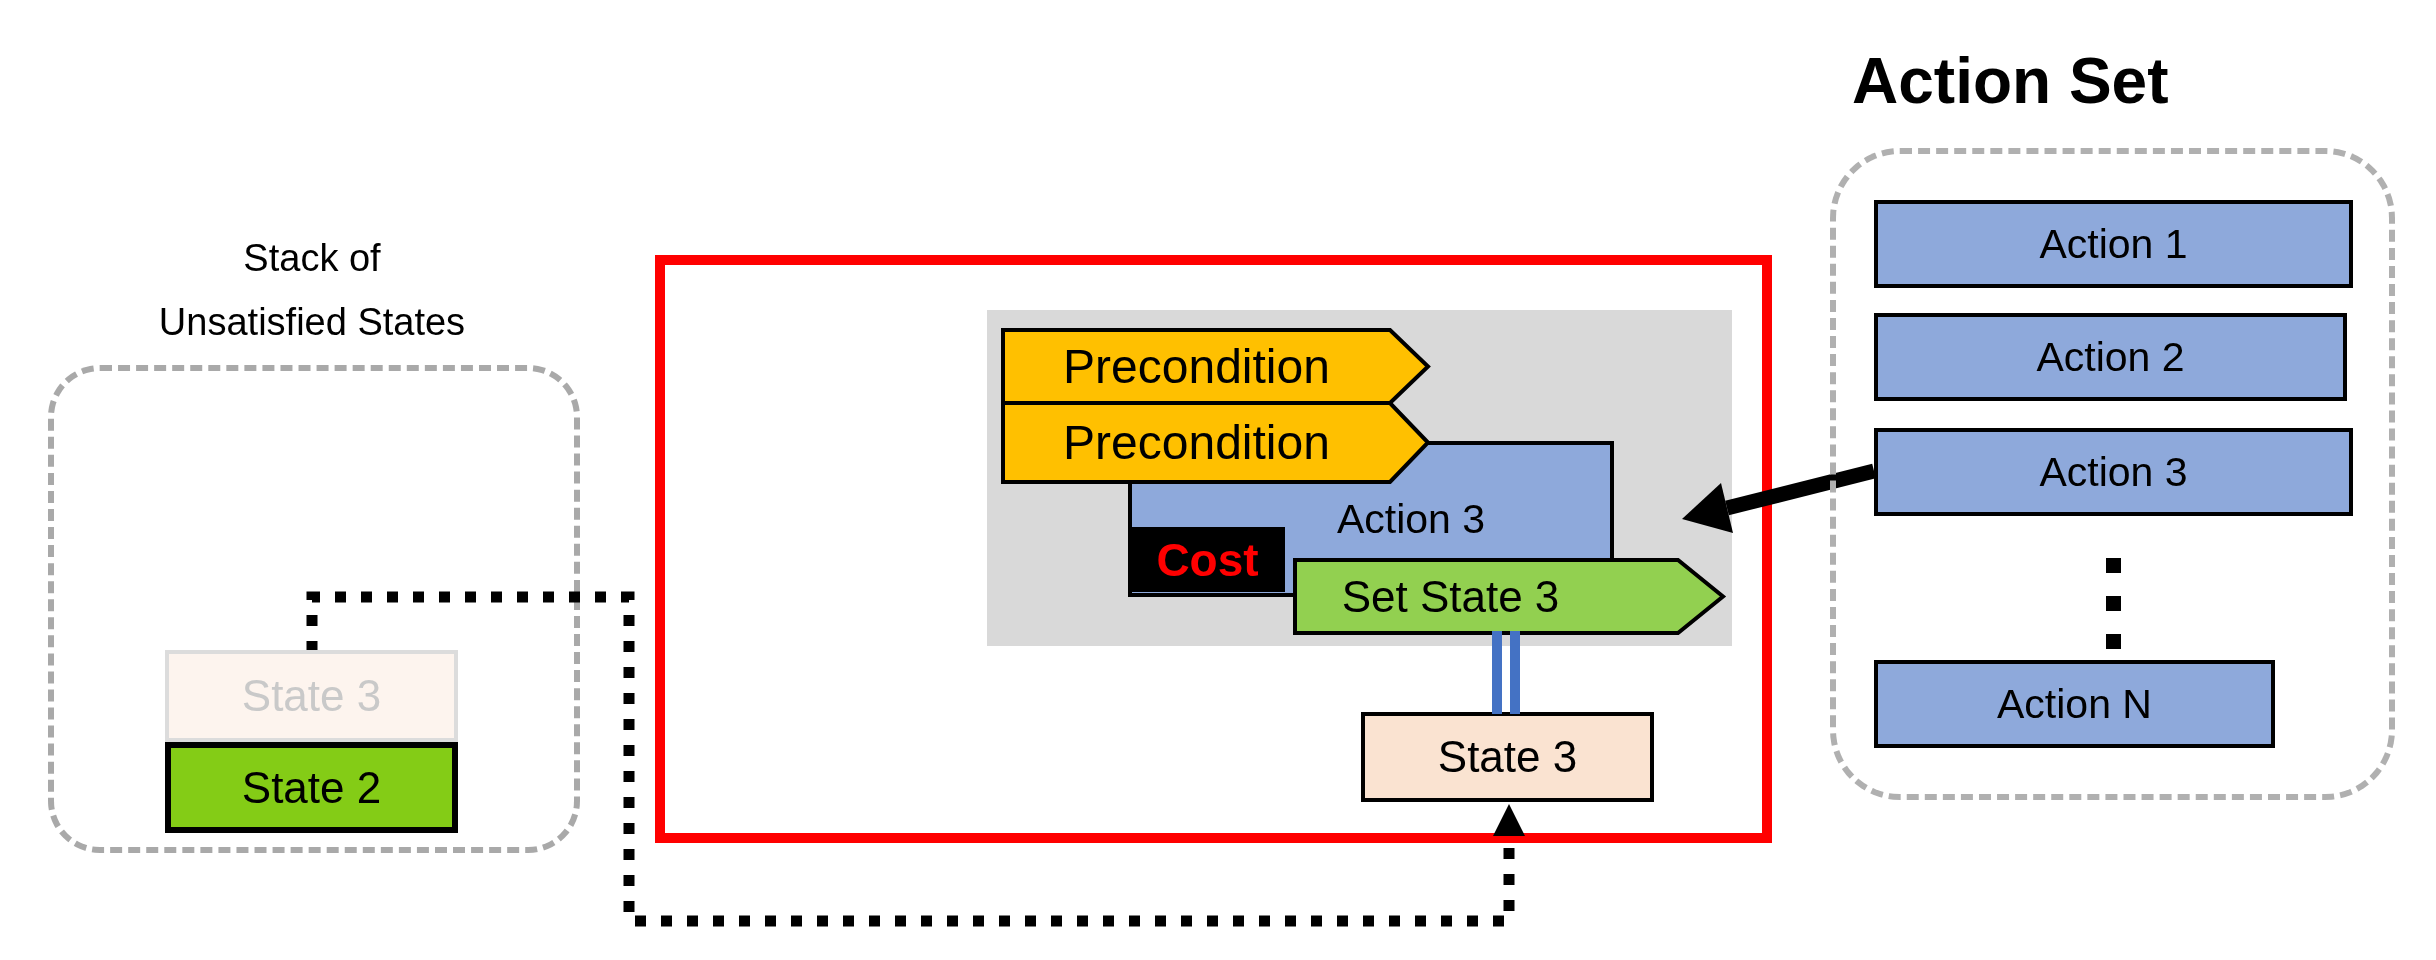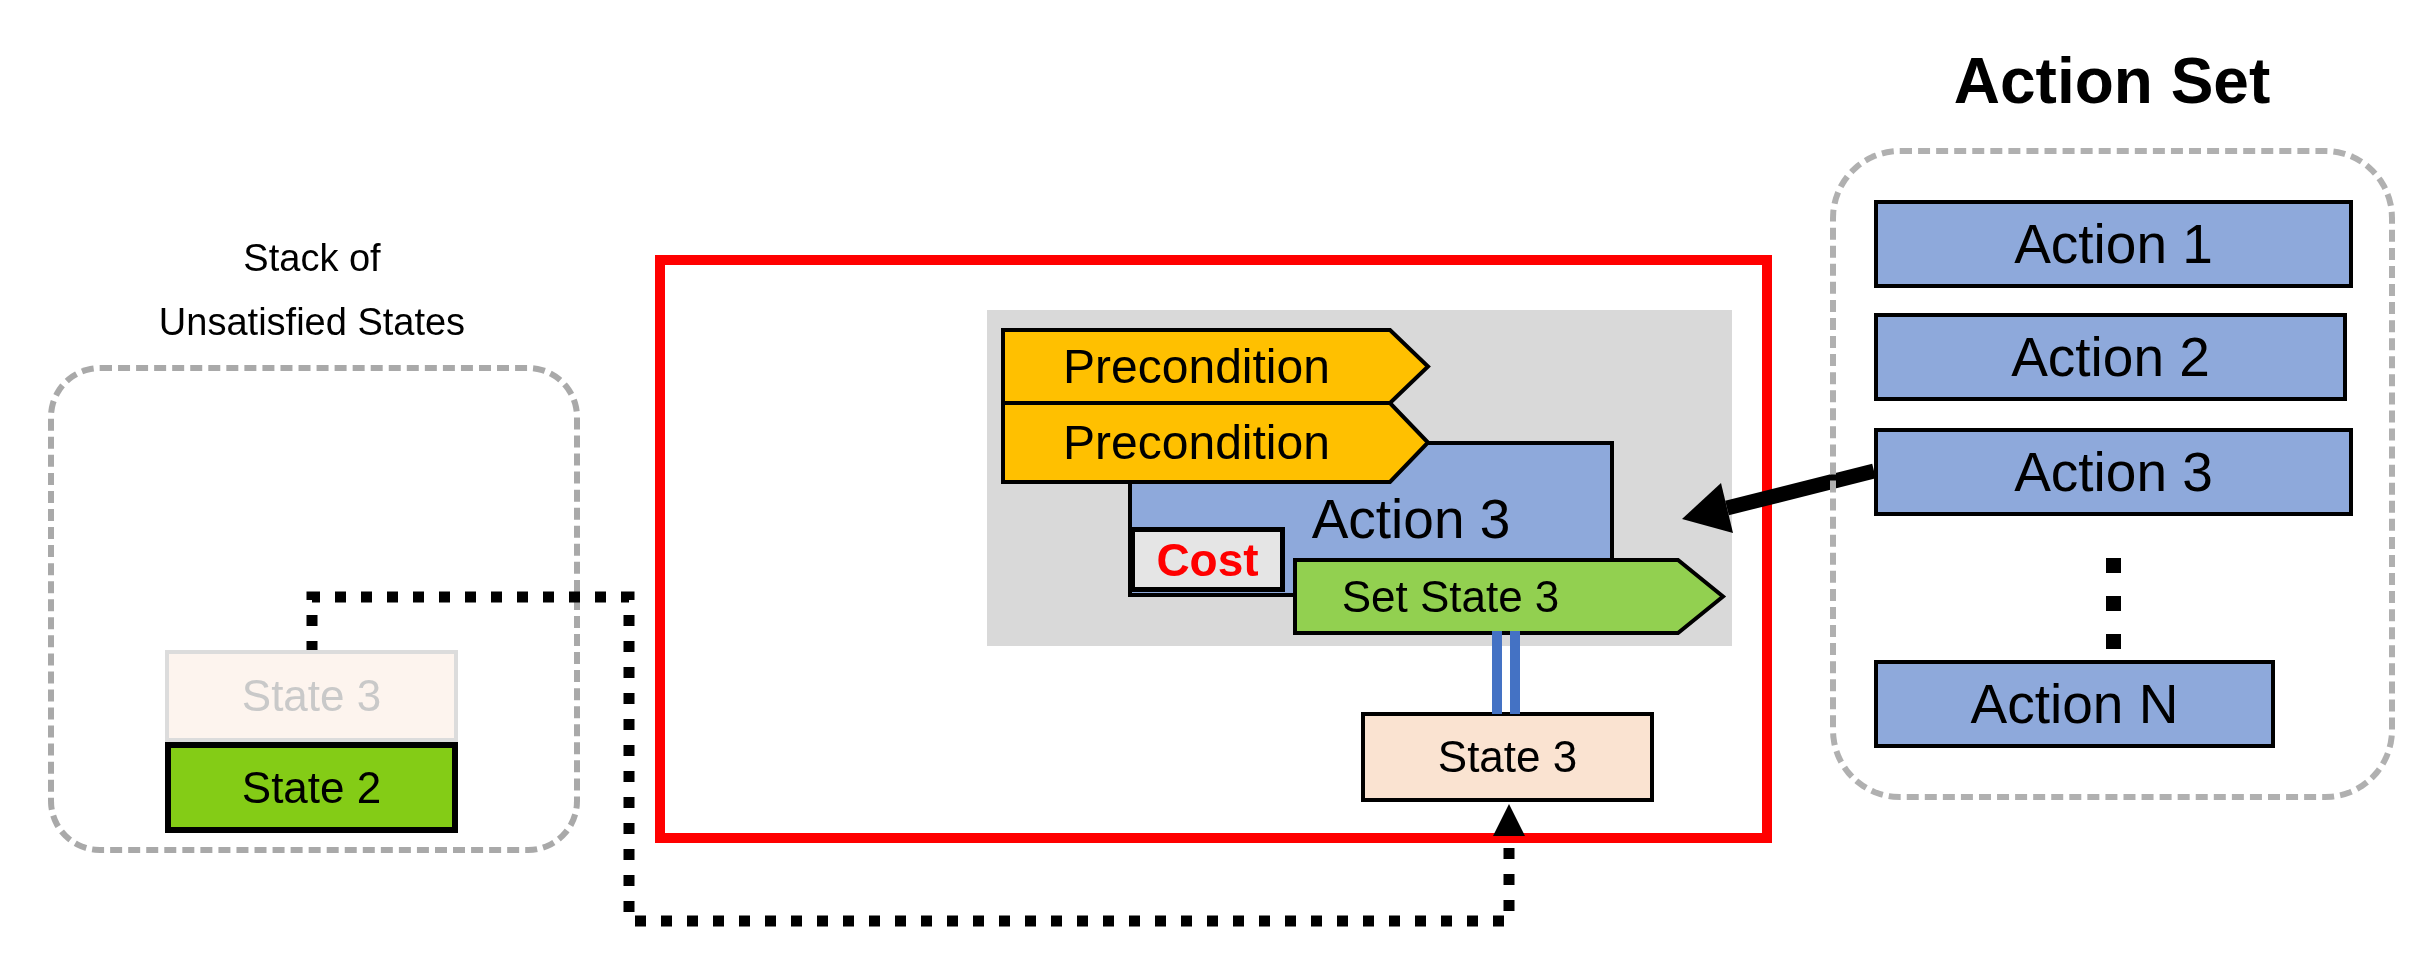--- a/index.html
+++ b/index.html
@@ -5,24 +5,24 @@
   html,body{margin:0;padding:0;background:#ffffff;}
   #canvas{
     position:relative;width:2436px;height:960px;background:#ffffff;overflow:hidden;
     font-family:"Liberation Sans",sans-serif;color:#000;
   }
   .abs{position:absolute;box-sizing:border-box;}
   .flexc{display:flex;align-items:center;justify-content:center;}
   .label-2line{text-align:center;font-size:38px;line-height:64px;}
   .dashedbox{border:6px dashed #a9a9a9;border-radius:52px;background:transparent;}
   .statebox{font-size:44px;}
-  .actionbox{background:#8ea9db;border:4px solid #000;font-size:55px;}
+  .actionbox{background:#8ea9db;border:4px solid #000;font-size:41px;}
   .fullsvg{position:absolute;left:0;top:0;width:2436px;height:960px;pointer-events:none;}
   .shape-text{font-size:48px;}
-  .title{font-size:64px;font-weight:bold;text-align:center;}
+  .title{font-size:64px;font-weight:bold;text-align:left;}
   .dotsq{width:15px;height:15px;background:#000;}
 </style>
 </head>
 <body>
 
 <div id="canvas">
 
   <div class="abs label-2line" style="left:37px;top:226px;width:550px;">
     <div>Stack of</div>
     <div>Unsatisfied States</div>
@@ -58,21 +58,21 @@
   <div class="abs flexc shape-text" style="left:1003px;top:330px;width:387px;height:73px;">
     <span>Precondition</span>
   </div>
   <div class="abs flexc shape-text" style="left:1003px;top:403px;width:387px;height:79px;">
     <span>Precondition</span>
   </div>
   <div class="abs flexc" style="left:1259px;top:560px;width:383px;height:73px;font-size:44px;">
     <span>Set State 3</span>
   </div>
 
-  <div class="abs flexc" style="left:1130px;top:527px;width:155px;height:65px;background:#e5e5e5;border:5px solid #000;">
+  <div class="abs flexc" style="left:1130px;top:527px;width:155px;height:65px;background:#000000;border:5px solid #000;">
     <span style="color:#ff0000;font-weight:bold;font-size:46px;">Cost</span>
   </div>
 
   <div class="abs flexc statebox" style="left:1361px;top:712px;width:293px;height:90px;background:#fae3d1;border:4px solid #000;">
     <span>State 3</span>
   </div>
 
   <svg class="fullsvg">
     <line x1="1497" y1="631" x2="1497" y2="714" stroke="#4472c4" stroke-width="10"></line>
     <line x1="1515" y1="631" x2="1515" y2="714" stroke="#4472c4" stroke-width="10"></line>

